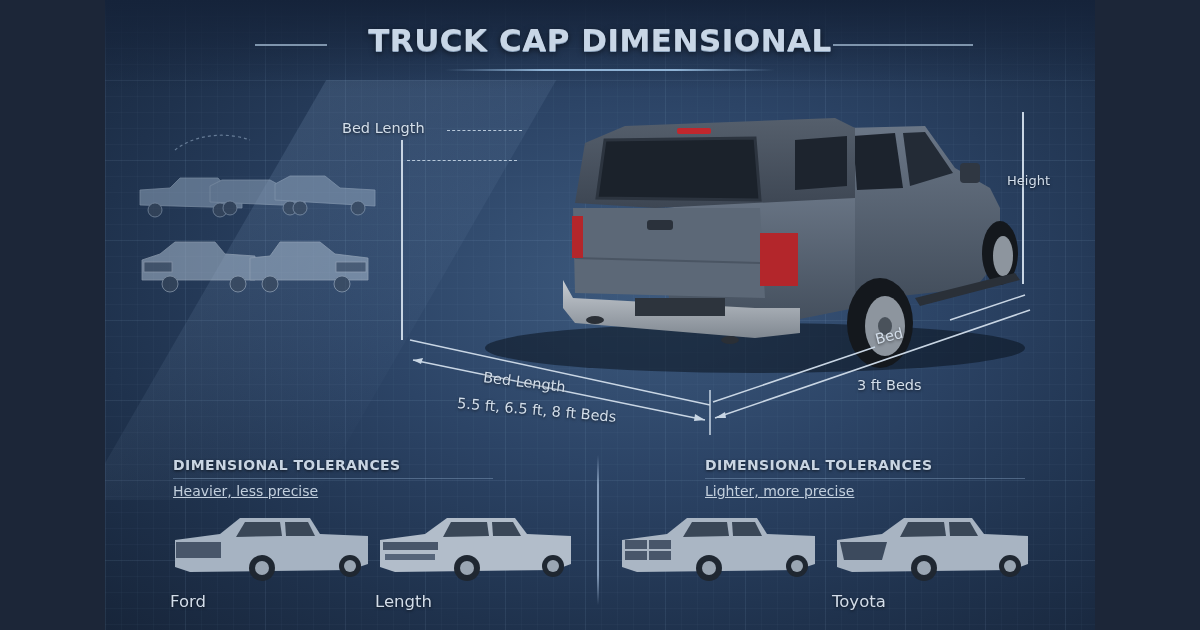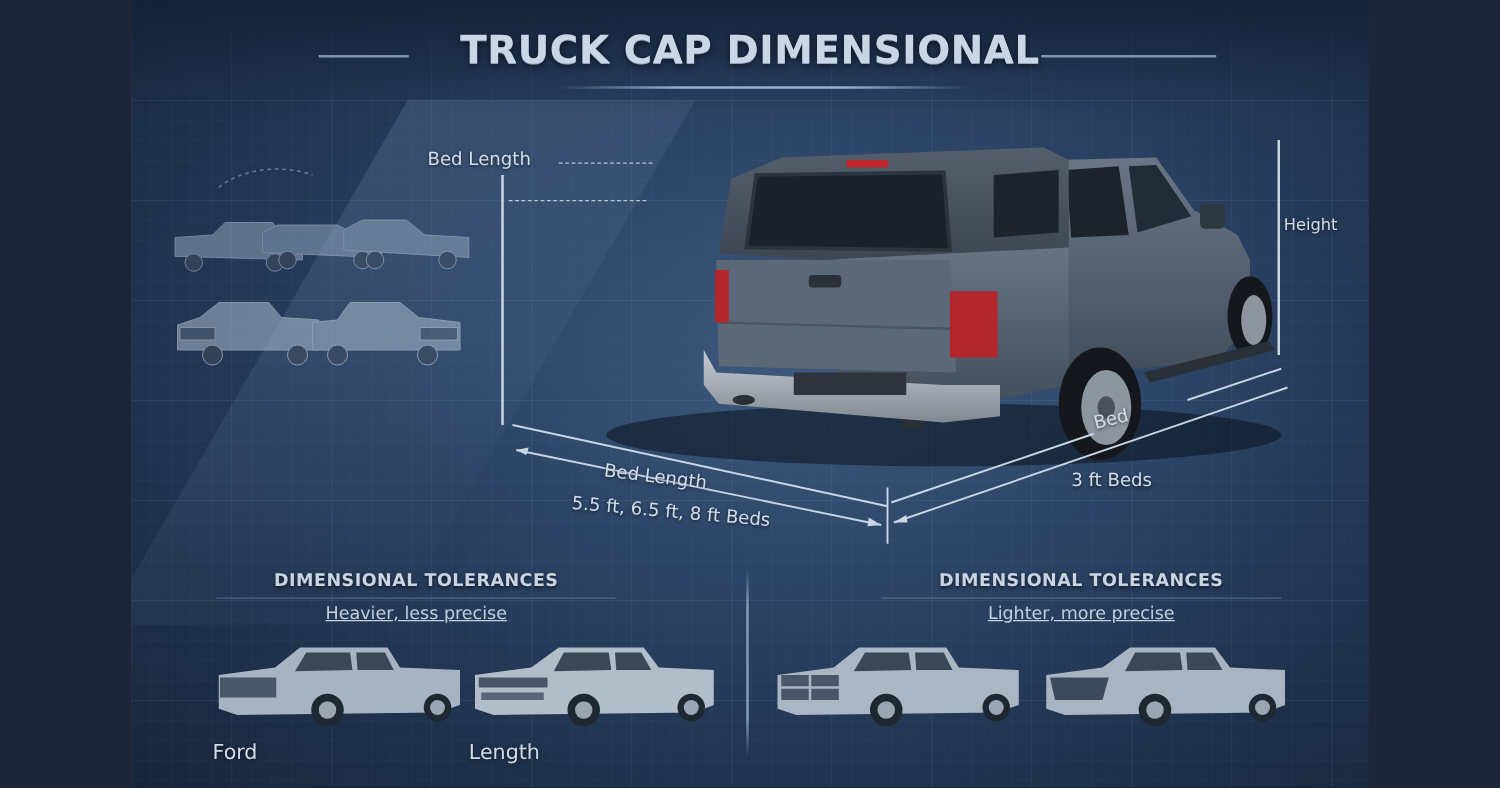--- a/index.html
+++ b/index.html
@@ -52,21 +52,21 @@
     
     .truck-main { position: absolute; left: 350px; top: 108px; width: 570px; height: 270px; }
 
     
     .ghost { position: absolute; opacity: 0.55; }
     .diag-beam { position: absolute; left: 100px; top: 80px; width: 230px; height: 420px;
       background: linear-gradient(135deg, rgba(140,170,205,0.18), rgba(140,170,205,0.0));
       transform: skewX(-30deg); }
 
     
-    .section-head { position: absolute; text-align: center; width: 320px; }
+    .section-head { position: absolute; width: 320px; }
     .section-title { font-size: 14px; font-weight: bold; letter-spacing: 0.4px; color: #c9d5e3;
       text-shadow: 0 1px 3px rgba(0,0,0,0.6); }
     .section-rule { height: 1px; background: rgba(160,190,220,0.35); margin: 5px 0 4px; }
     .section-sub { font-size: 14px; color: #c2cfdd; text-decoration: underline; }
 
     .divider { position: absolute; left: 492px; top: 455px; width: 1.5px; height: 150px;
       background: linear-gradient(rgba(170,195,225,0), rgba(170,195,225,0.7) 20%, rgba(170,195,225,0.7) 80%, rgba(170,195,225,0)); }
 
     .brand { position: absolute; width: 200px; height: 110px; }
     .brand svg { position: absolute; left: 0; top: 0; }
@@ -168,21 +168,21 @@
     <ellipse cx="430" cy="218" rx="20" ry="30" fill="#8d959e"></ellipse>
     <ellipse cx="430" cy="218" rx="7" ry="9" fill="#4a525b"></ellipse>
     <ellipse cx="642" cy="0" rx="0" ry="0"></ellipse>
     <ellipse cx="545" cy="145" rx="18" ry="32" fill="#14181d"></ellipse>
     <ellipse cx="548" cy="148" rx="10" ry="20" fill="#8d959e"></ellipse>
 
     <path d="M460 190 L560 165 L565 172 L465 198 Z" fill="#2a3038"></path>
   </svg>
 
   <div class="dim-line" style="left:917px;top:112px;width:1.5px;height:172px;"></div>
-  <span class="label sm" style="left:922px;top:173px;text-align:right;">Height</span>
+  <span class="label sm" style="left:902px;top:173px;text-align:right;">Height</span>
 
   <svg style="position:absolute;left:300px;top:280px;" width="640" height="160" viewBox="0 0 640 160">
     <line x1="5" y1="60" x2="305" y2="125" stroke="#c9d6e4" stroke-width="1.5"></line>
     <line x1="8" y1="80" x2="300" y2="140" stroke="#c9d6e4" stroke-width="1.5"></line>
     <polygon points="8,80 18,78 16,84" fill="#c9d6e4"></polygon>
     <polygon points="300,140 290,134 289,141" fill="#c9d6e4"></polygon>
     <line x1="305" y1="110" x2="305" y2="155" stroke="#c9d6e4" stroke-width="1.5"></line>
     <line x1="308" y1="122" x2="470" y2="67" stroke="#c9d6e4" stroke-width="1.5"></line>
     <line x1="545" y1="40" x2="620" y2="15" stroke="#c9d6e4" stroke-width="1.5"></line>
     <line x1="310" y1="138" x2="625" y2="30" stroke="#c9d6e4" stroke-width="1.5"></line>
@@ -253,14 +253,15 @@
     <svg width="200" height="75" viewBox="0 0 200 75">
       <path d="M5 55 L5 28 L50 22 L72 6 L140 6 L152 22 L196 24 L196 52 L180 58 L20 60 Z" fill="#a8b4c2"></path>
       <path d="M76 10 L112 10 L114 24 L68 25 Z" fill="#3a4757"></path>
       <path d="M117 10 L138 10 L146 24 L118 24 Z" fill="#3a4757"></path>
       <path d="M8 30 L55 30 L50 48 L12 48 Z" fill="#3c4a5d"></path>
       <circle cx="92" cy="56" r="13" fill="#1f2731"></circle>
         <circle cx="92" cy="56" r="7" fill="#9aa6b3"></circle>
       <circle cx="178" cy="54" r="11" fill="#1f2731"></circle>
         <circle cx="178" cy="54" r="6" fill="#9aa6b3"></circle>
     </svg>
+    <div class="brand-name">Toyota</div>
   </div>
 </div>
 
 </body></html>

